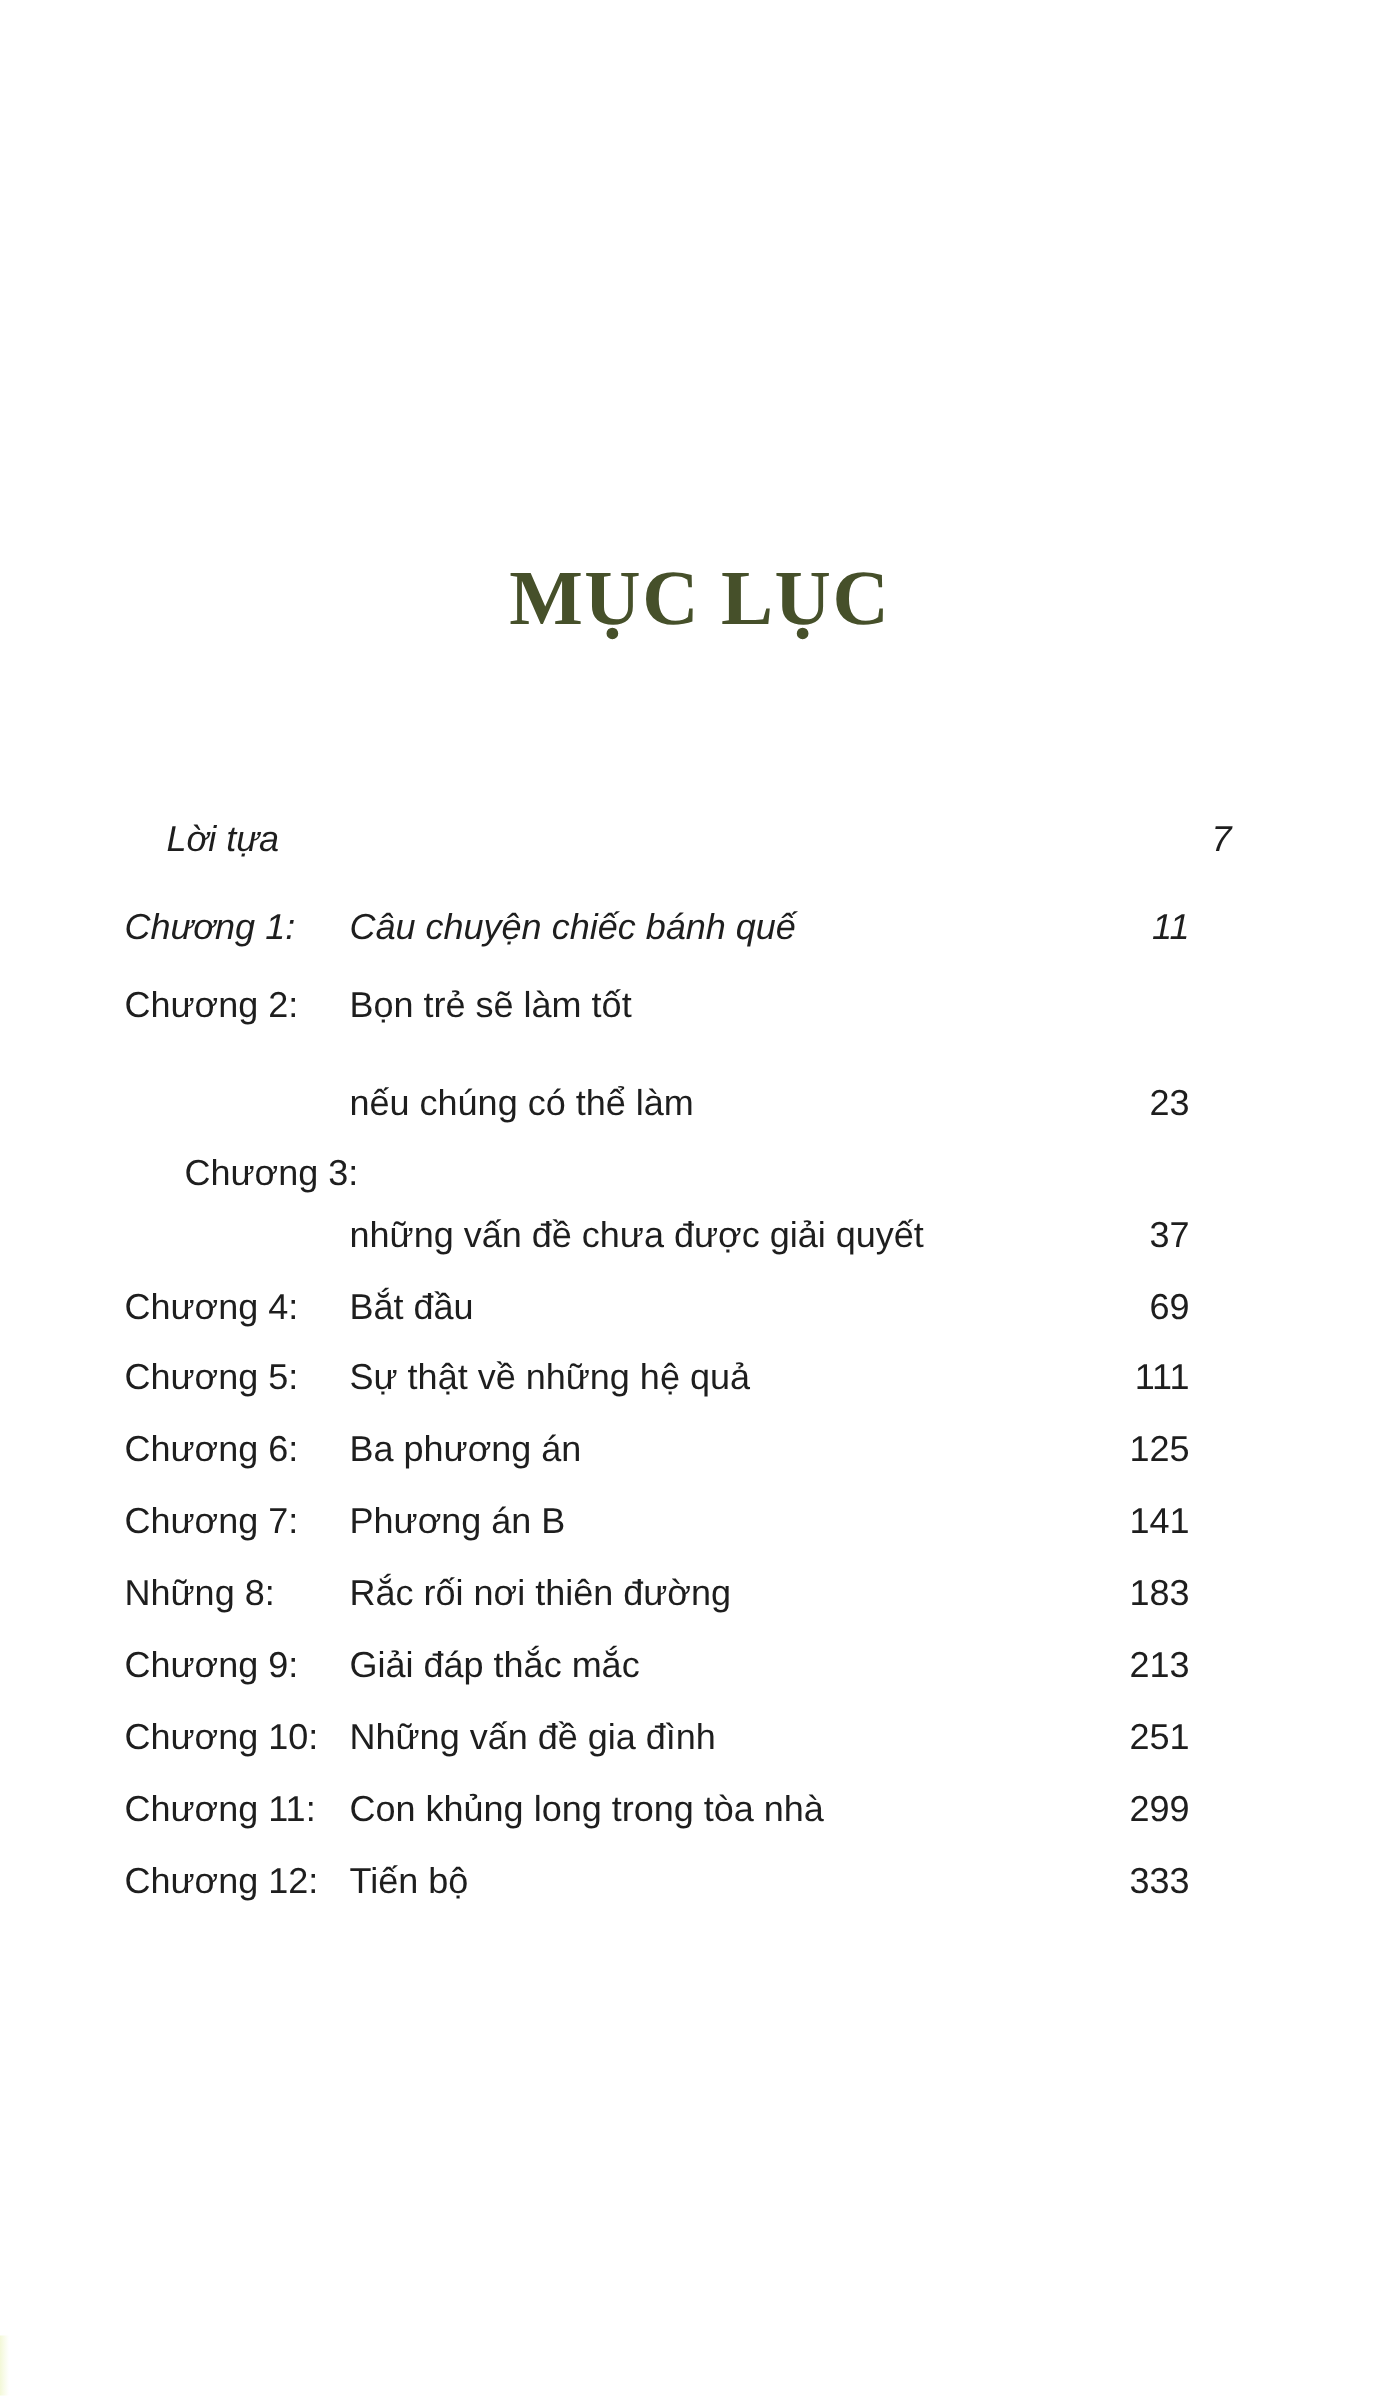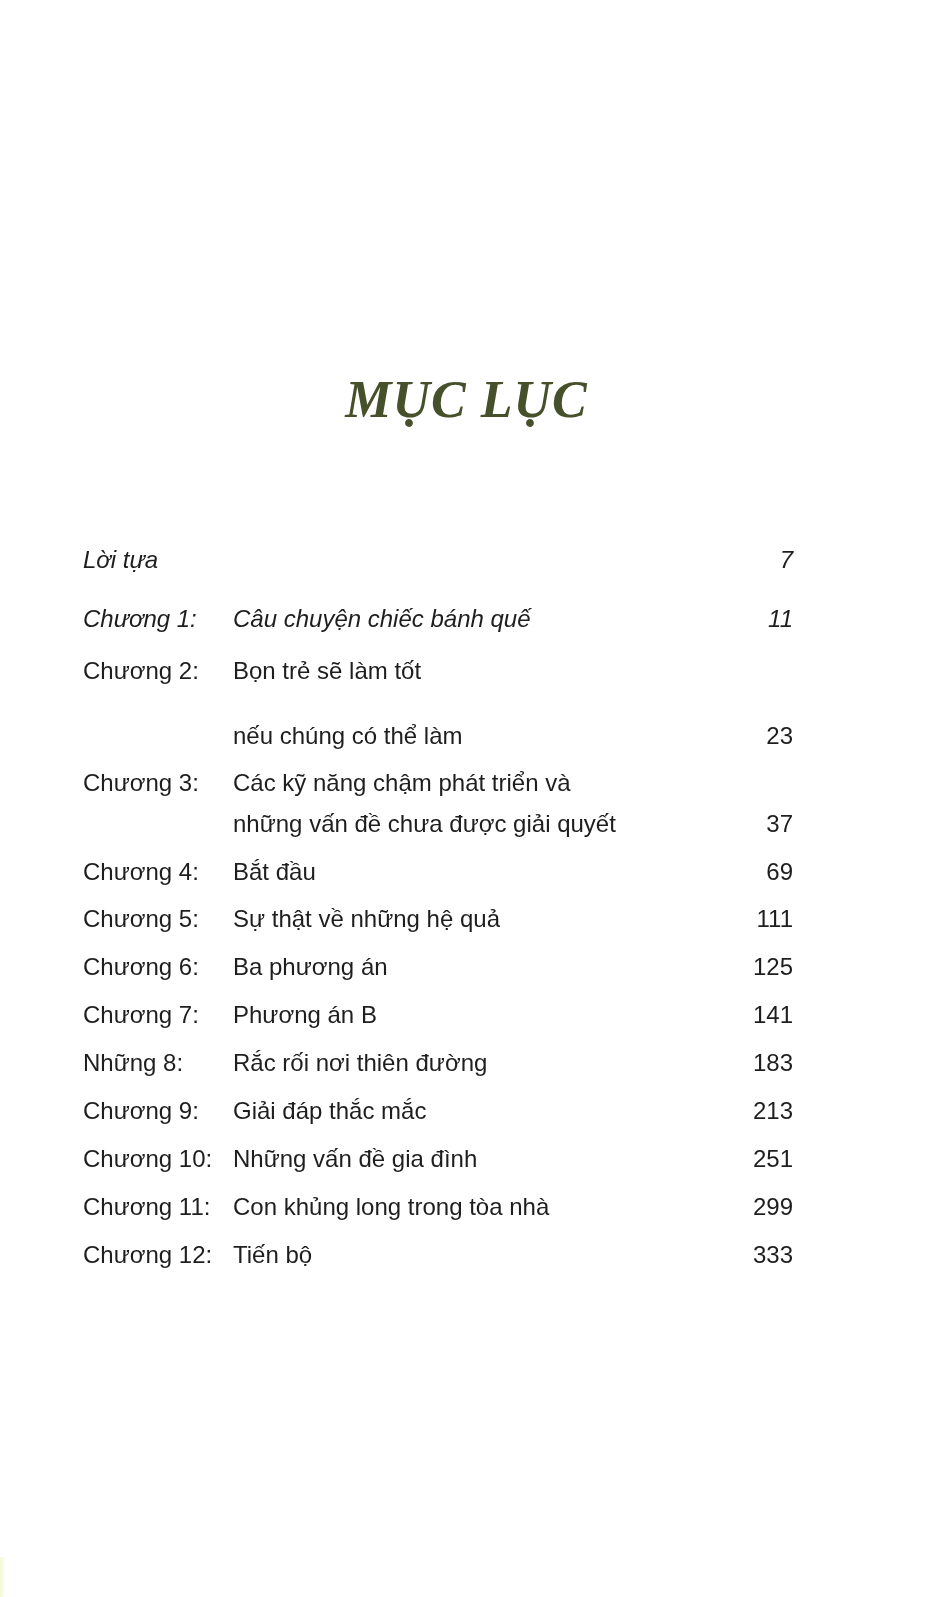--- a/index.html
+++ b/index.html
@@ -18,21 +18,20 @@
       position: absolute;
       left: 0;
       width: 933px;
       top: 335px;
       text-align: center;
       font-family: "Liberation Serif", "DejaVu Serif", serif;
       font-weight: bold;
       font-size: 52px;
       letter-spacing: 1px;
       color: #46502a;
-      font-style: italic;
     }
     .toc {
       position: absolute;
       left: 83px;
       top: 0;
       width: 710px;
       font-family: "Liberation Sans", "DejaVu Sans", sans-serif;
       font-size: 24px;
       color: #1e1e1e;
     }
@@ -73,43 +72,42 @@
       background: linear-gradient(to right, #f3f8d8, #ffffff);
     }
   </style>
 </head>
 <body>
 
 <h1 class="page-title">MỤC LỤC</h1>
 
 <div class="toc">
 
-  <div class="row preface" style="top:545px;">
+  <div class="row preface" style="top:545px;margin-left:28px;">
     <span class="label">Lời tựa</span>
     <span class="page">7</span>
   </div>
 
   <div class="row" style="top:604px;font-style:italic;">
     <span class="label">Chương 1:</span>
     <span class="title">Câu chuyện chiếc bánh quế</span>
     <span class="page">11</span>
   </div>
 
   <div class="row" style="top:656px;">
     <span class="label">Chương 2:</span>
     <span class="title">Bọn trẻ sẽ làm tốt</span>
   </div>
   <div class="row" style="top:721px;">
     <span class="title">nếu chúng có thể làm</span>
     <span class="page">23</span>
   </div>
 
-  <div class="row" style="top:768px;">
+  <div class="row" style="top:768px;margin-left:40px;">
     <span class="label">Chương 3:</span>
-    <span class="title">Các kỹ năng chậm phát triển và</span>
   </div>
   <div class="row" style="top:809px;">
     <span class="title">những vấn đề chưa được giải quyết</span>
     <span class="page">37</span>
   </div>
 
   <div class="row" style="top:857px;">
     <span class="label">Chương 4:</span>
     <span class="title">Bắt đầu</span>
     <span class="page">69</span>

